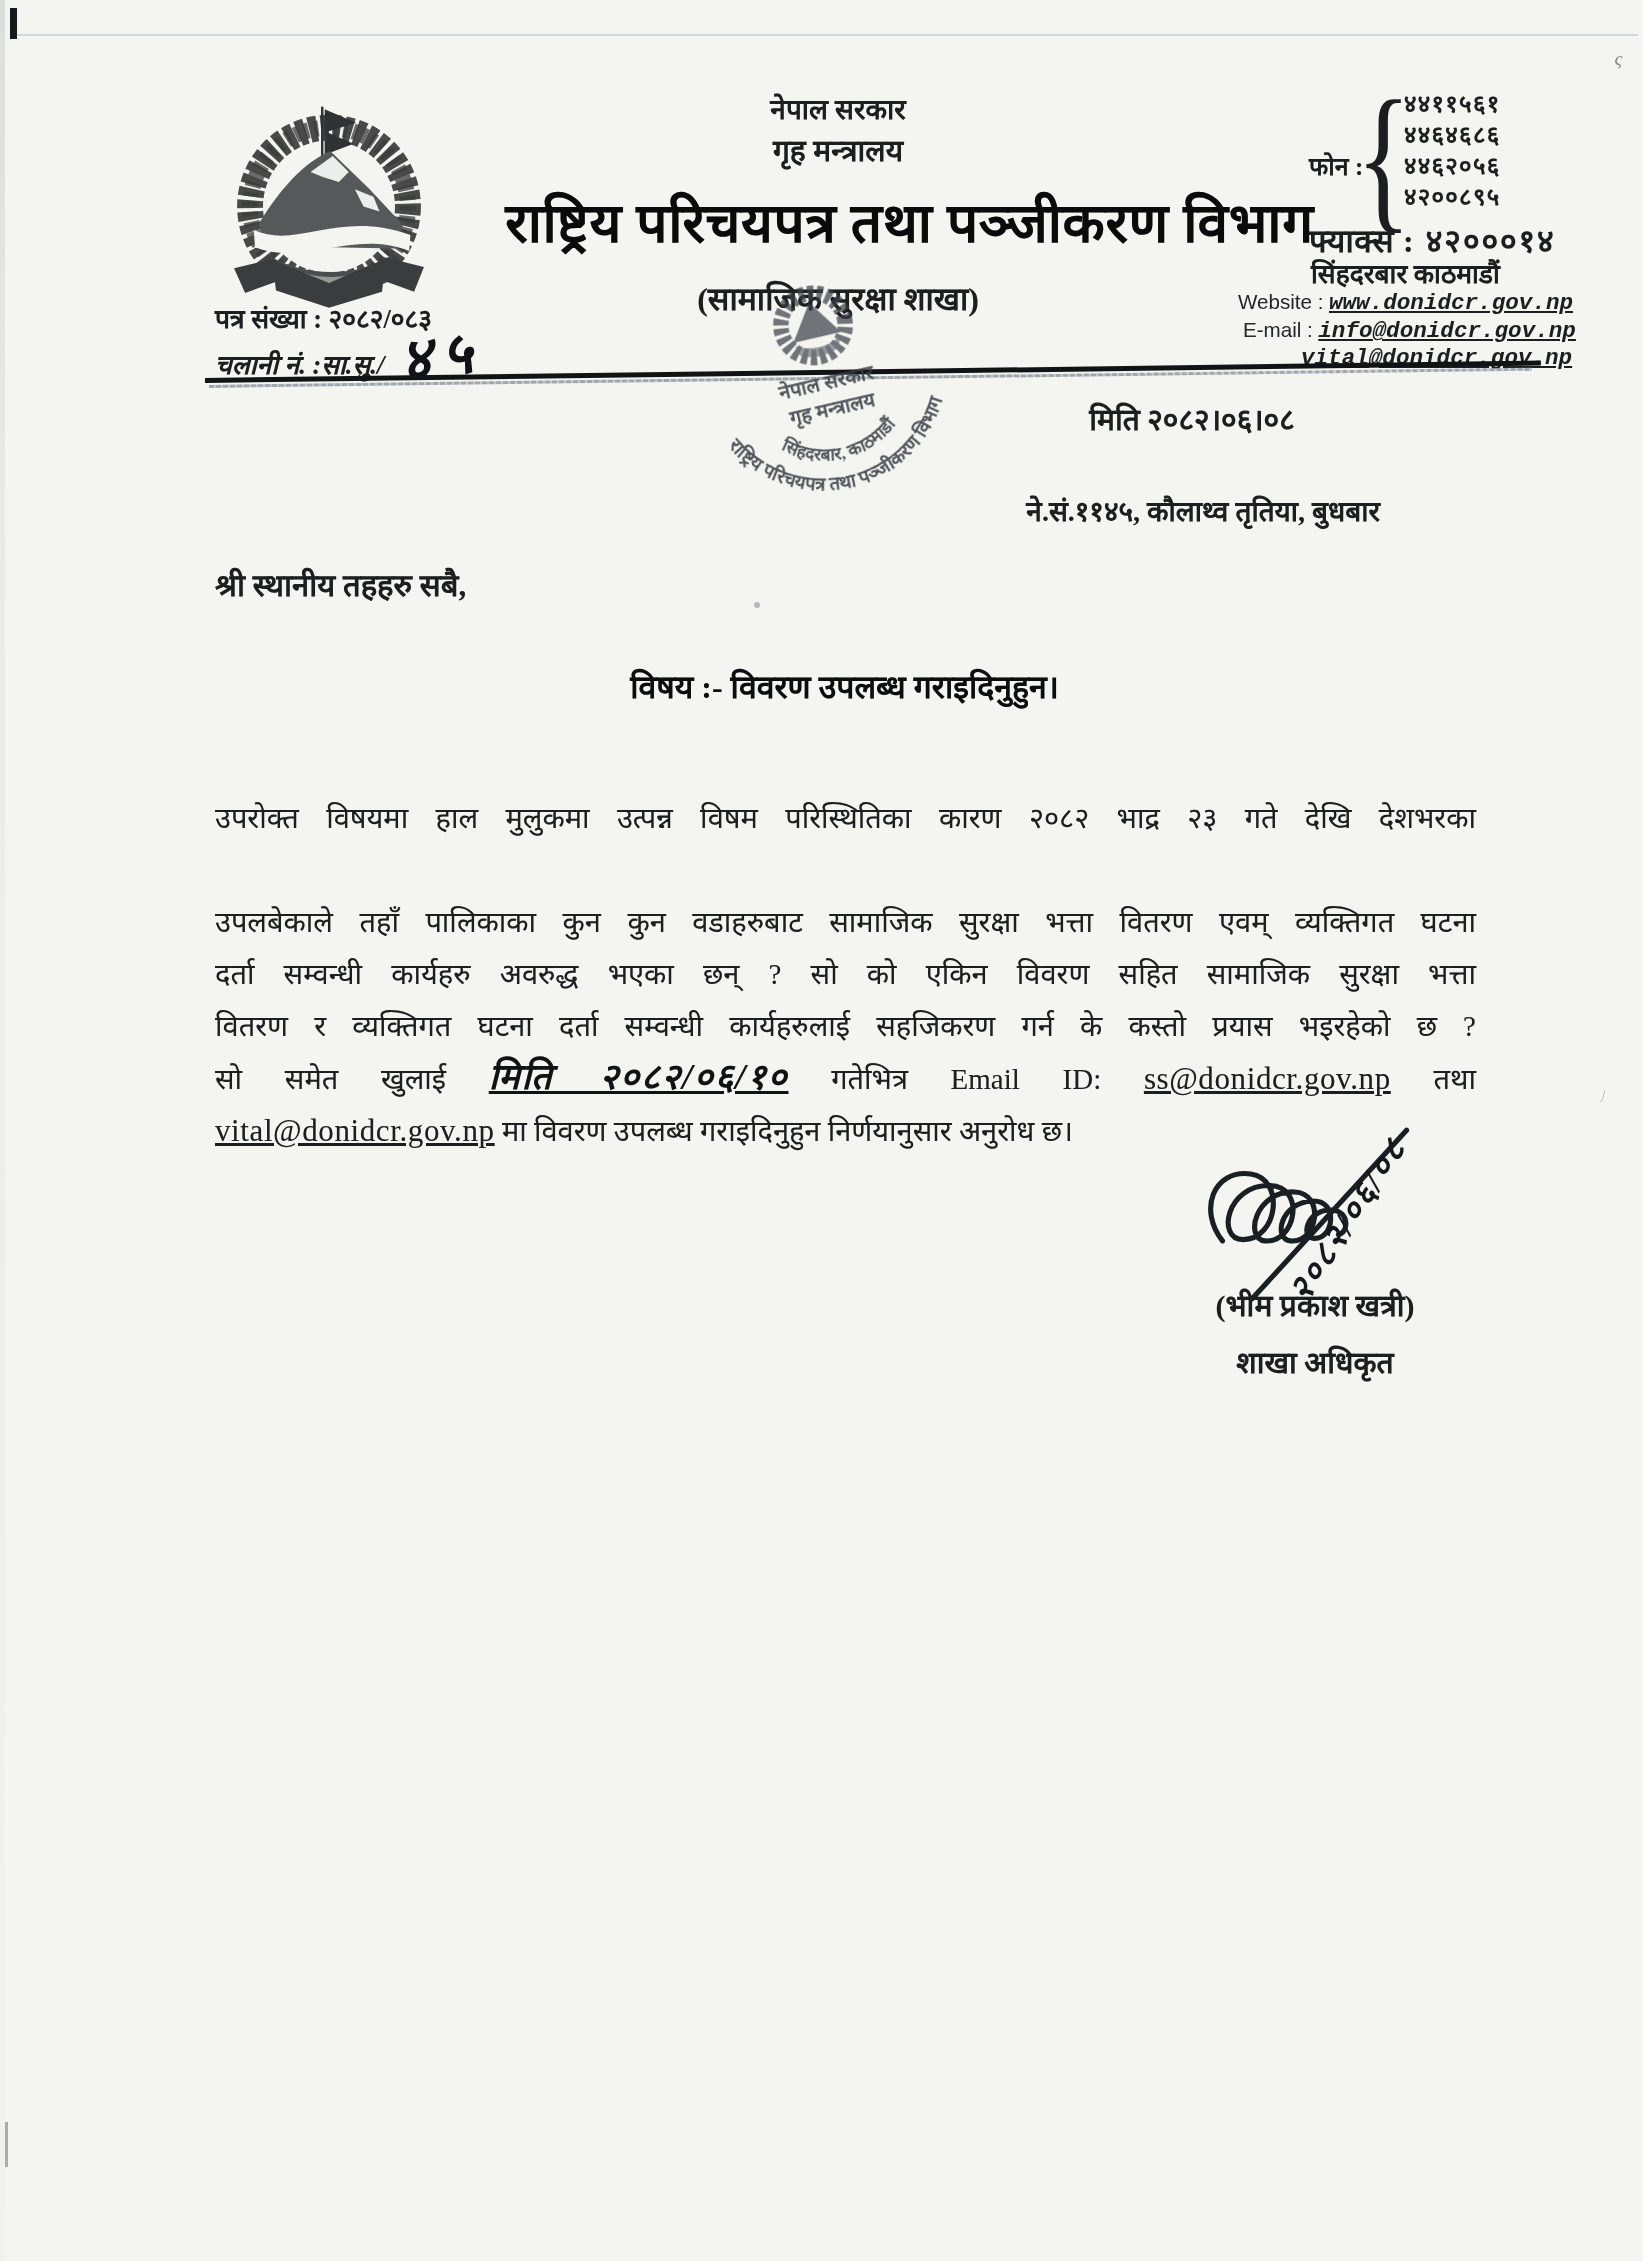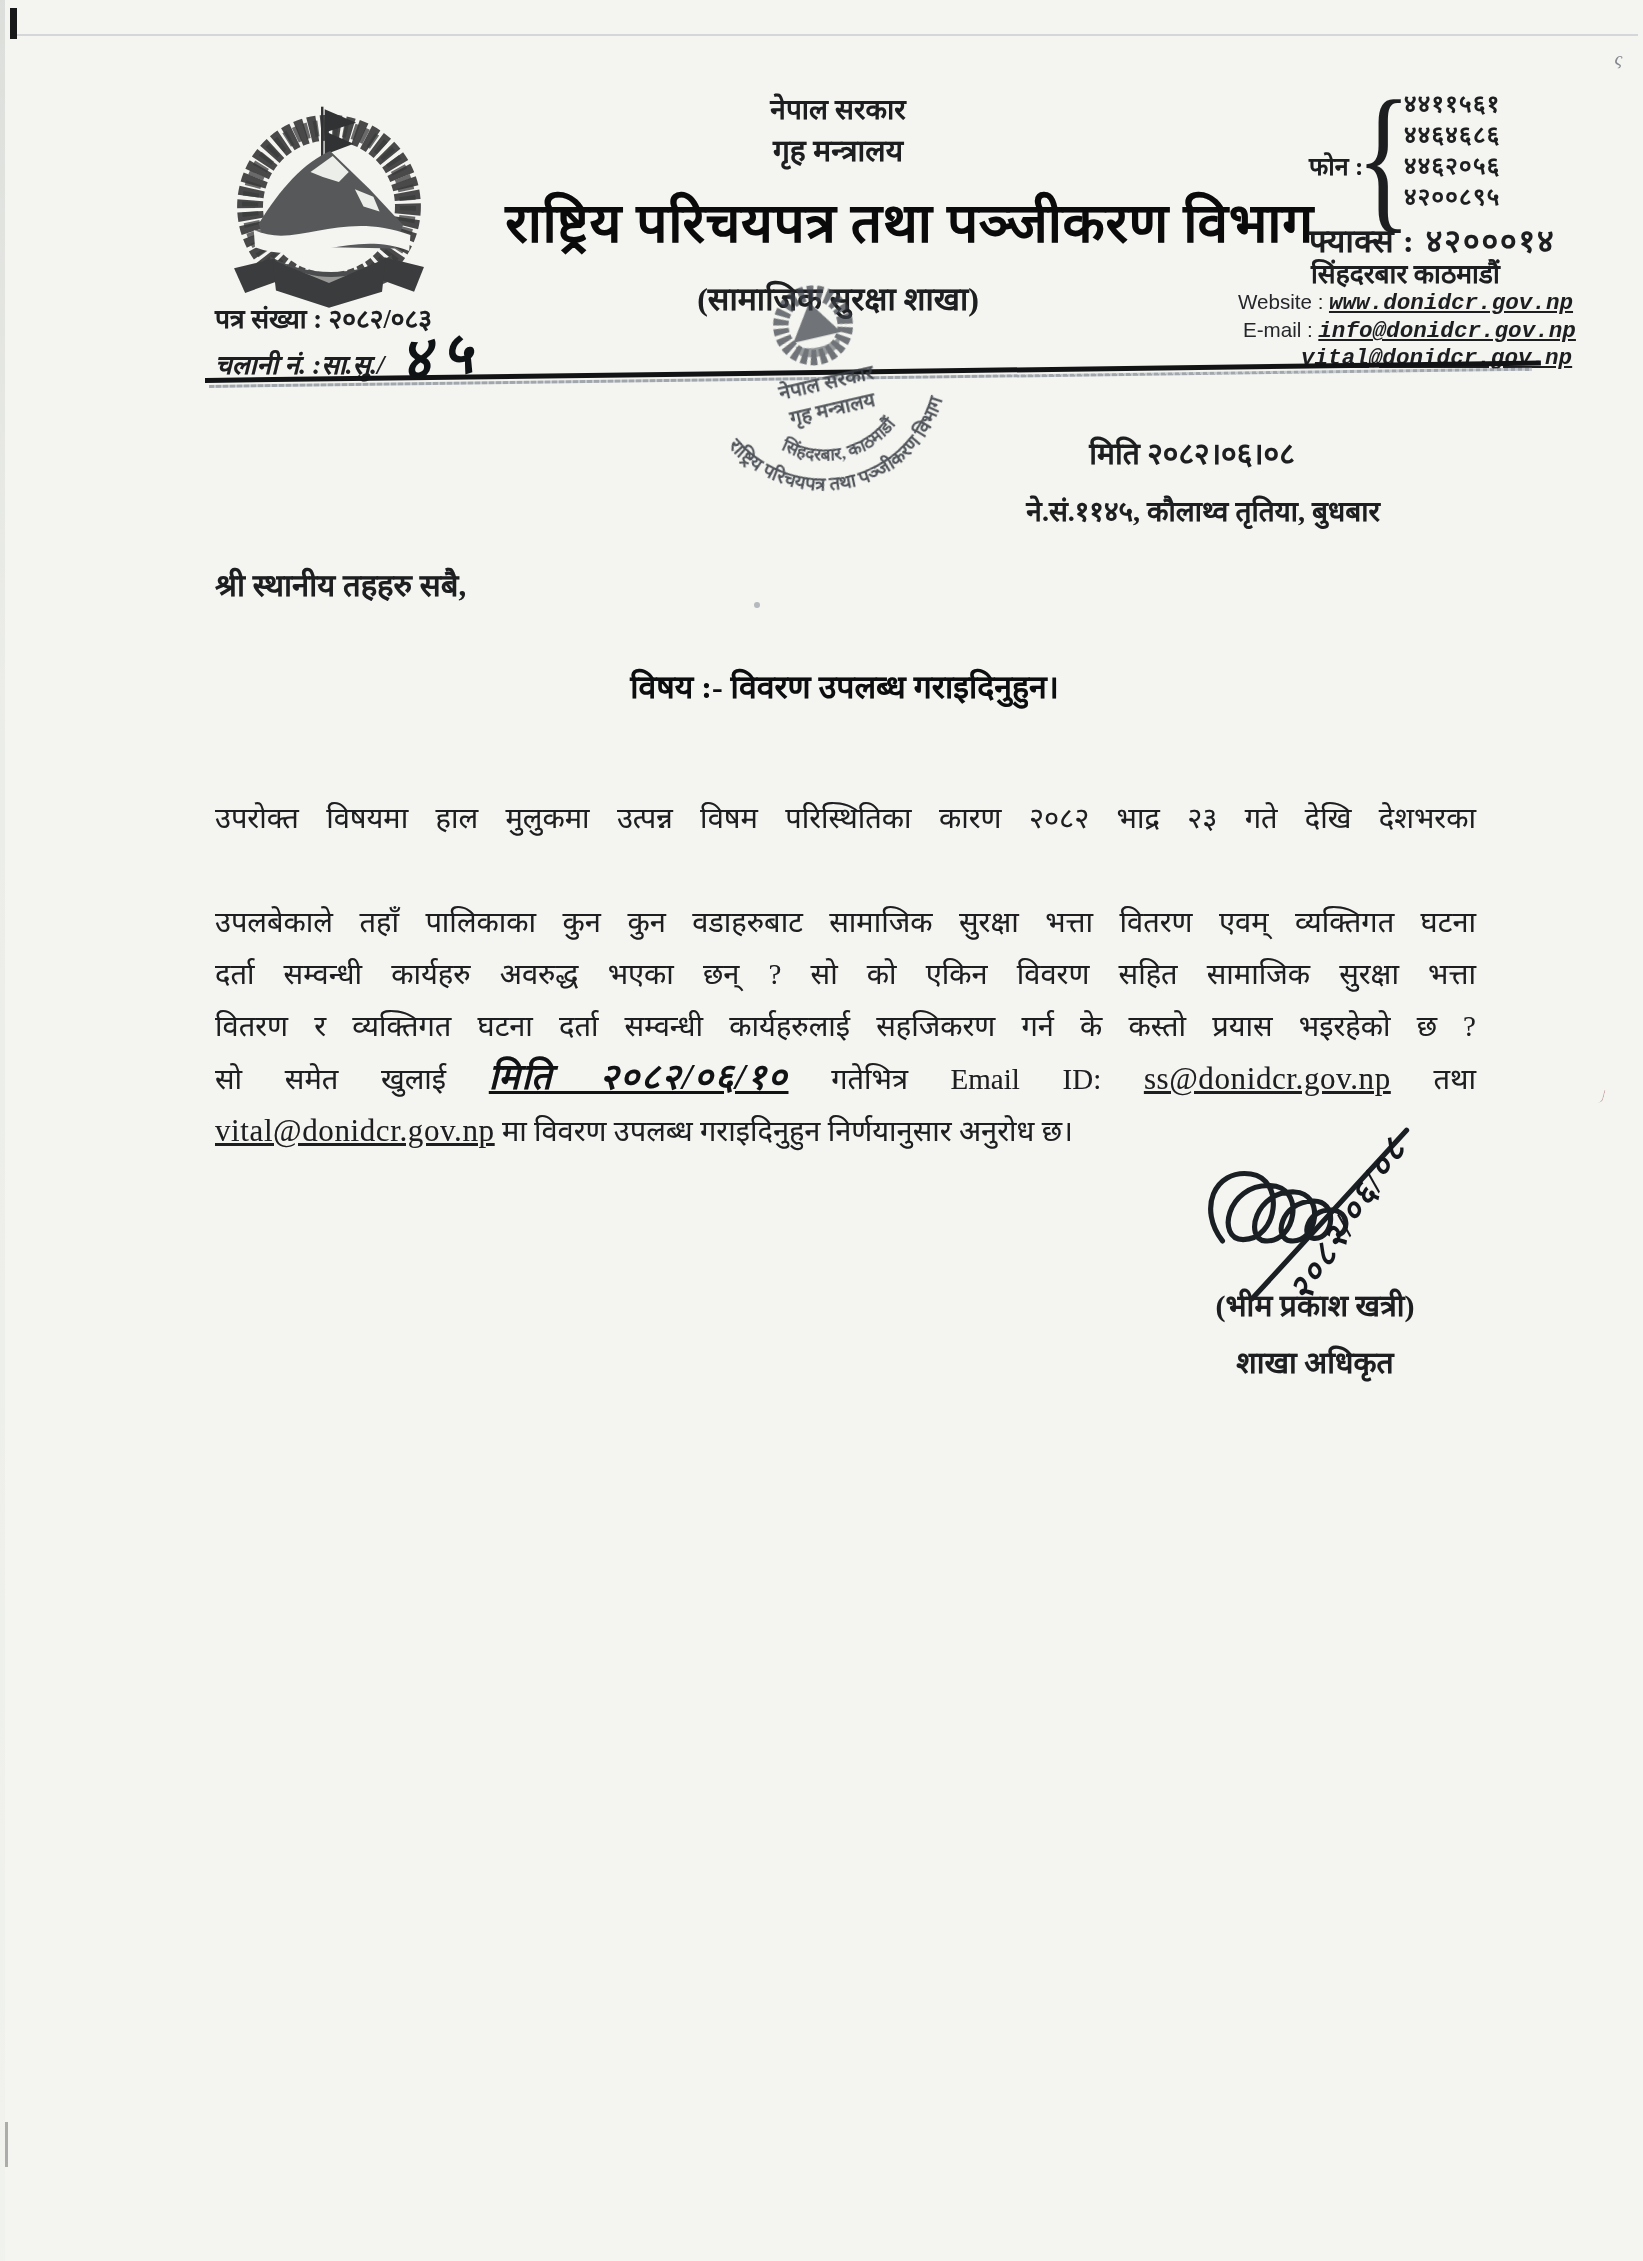--- a/index.html
+++ b/index.html
@@ -55,21 +55,21 @@
     transform:rotate(-0.75deg); transform-origin:left center;}
   .separator::after{ content:""; position:absolute; left:3.9px; top:7px; width:99%; height:2.6px;
     background:repeating-linear-gradient(90deg,#8d939b 0 4.5px,#b9bec5 4.5px 7px); opacity:.8;}
 
   
   .stamp{ left:676px; top:281px; width:309px; height:251px; transform:rotate(-13deg);
     opacity:.88; filter:blur(0.3px);}
   .stamp text{ fill:#3a3f46; font-family:"Liberation Serif","DejaVu Serif",serif; font-weight:700;}
 
   
-  .date-bs{ left:1031px; top:432px; width:322px; text-align:center; font-size:30px; font-weight:600;}
+  .date-bs{ left:1031px; top:398px; width:322px; text-align:center; font-size:30px; font-weight:600;}
   .date-ns{ left:967px; top:463px; width:413px; text-align:right; font-size:28px; font-weight:600;margin-top:28px;}
 
   .salutation{ left:215px; top:563px; font-size:31px; font-weight:700;}
   .subject{ left:490px; top:664px; width:709px; text-align:center; font-size:32px; font-weight:800; color:#0c0d0e;}
 
   
   .bline{ left:215px; width:1261px; font-size:29px; line-height:52px;
     text-align:justify; text-align-last:justify; height:53px;}
   .bline.nojust{ text-align:left; text-align-last:left; width:auto;}
   .hand-date{ font-size:36px; font-weight:800; font-style:italic; text-decoration:underline;

